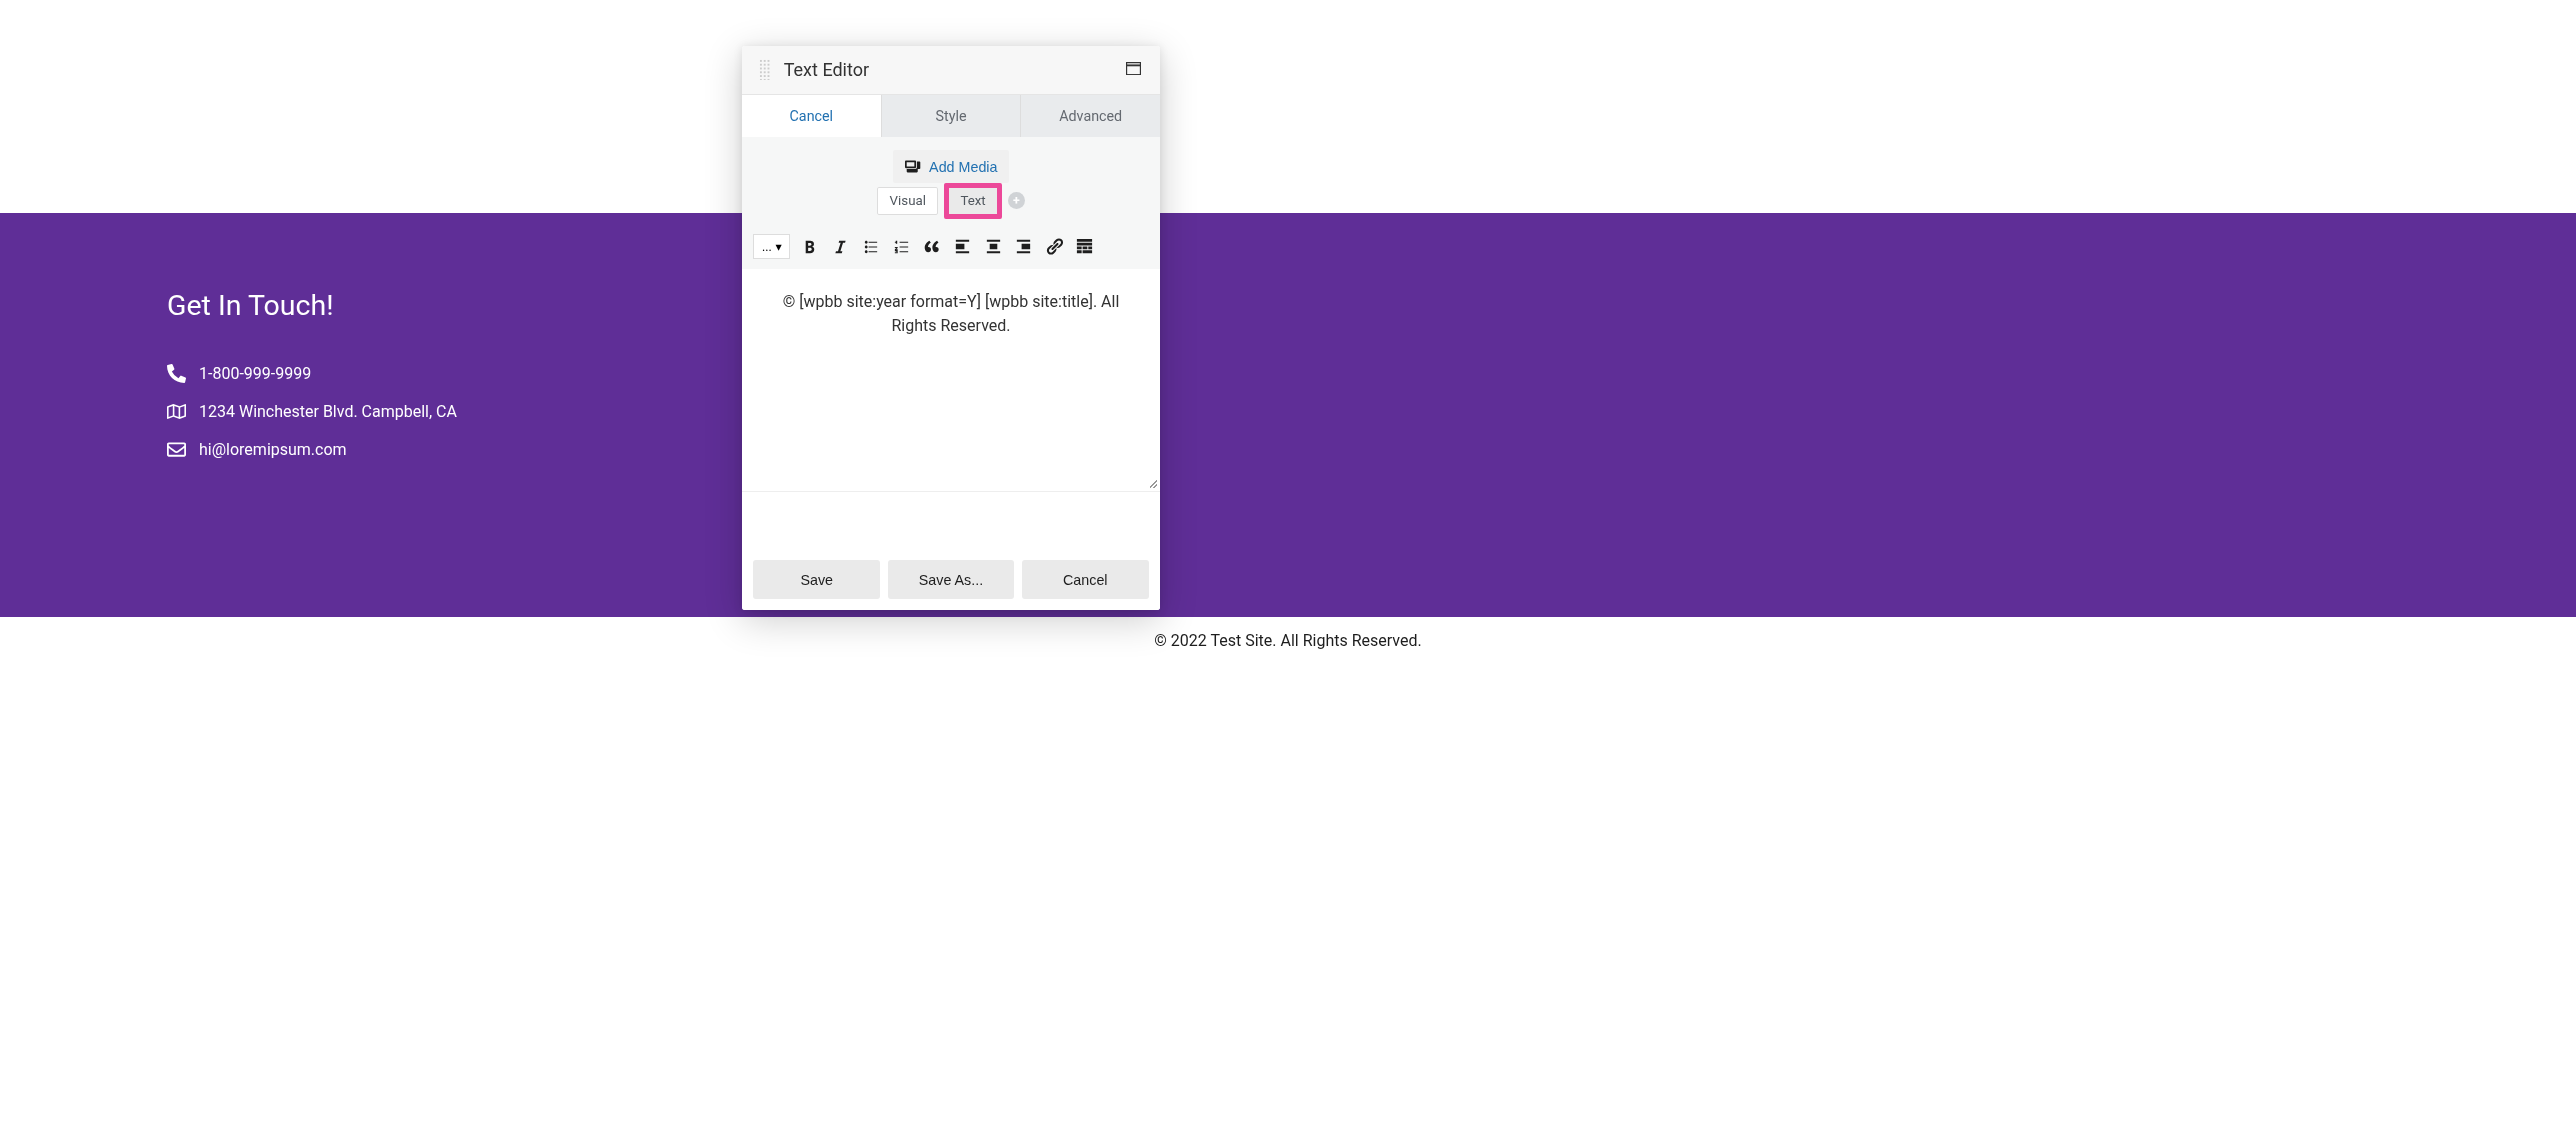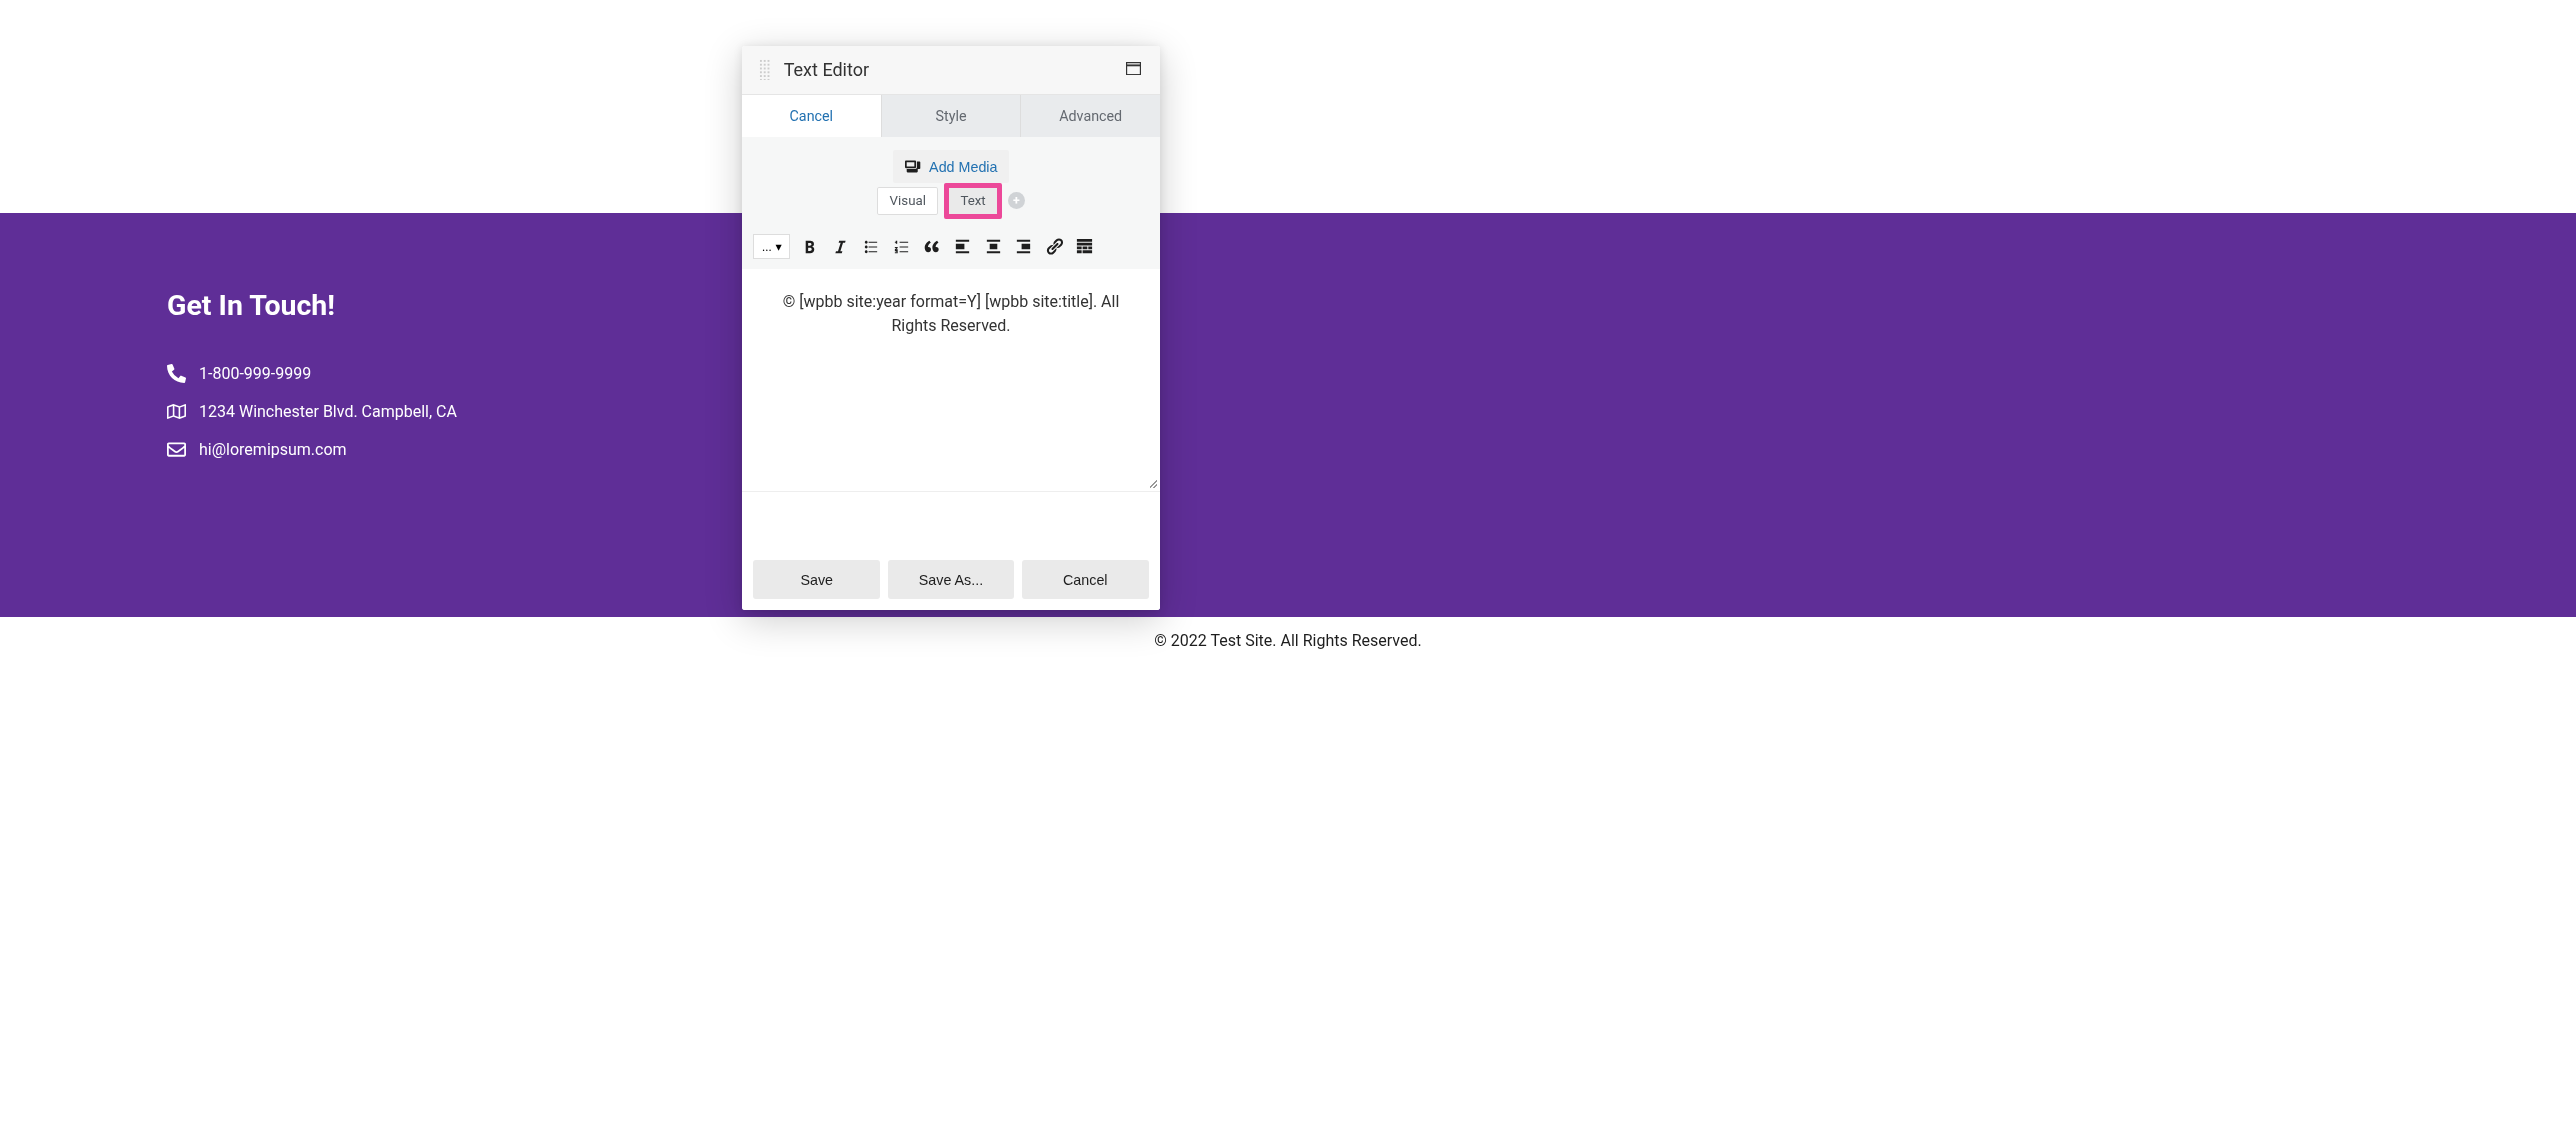--- a/index.html
+++ b/index.html
@@ -23,21 +23,21 @@
       top: 213px;
       left: 0;
       right: 0;
       height: 404px;
       background: #5f2e97;
       color: #fff;
       padding: 76px 167px 38px 167px;
     }
     .get-in-touch-title {
       font-size: 28.5px;
-      font-weight: 700;
+      font-weight: 400;
       margin-bottom: 42px;
     }
     .contact-list {
       list-style: none;
     }
     .contact-item {
       display: flex;
       align-items: flex-end;
       gap: 13px;
       margin-bottom: 19px;

